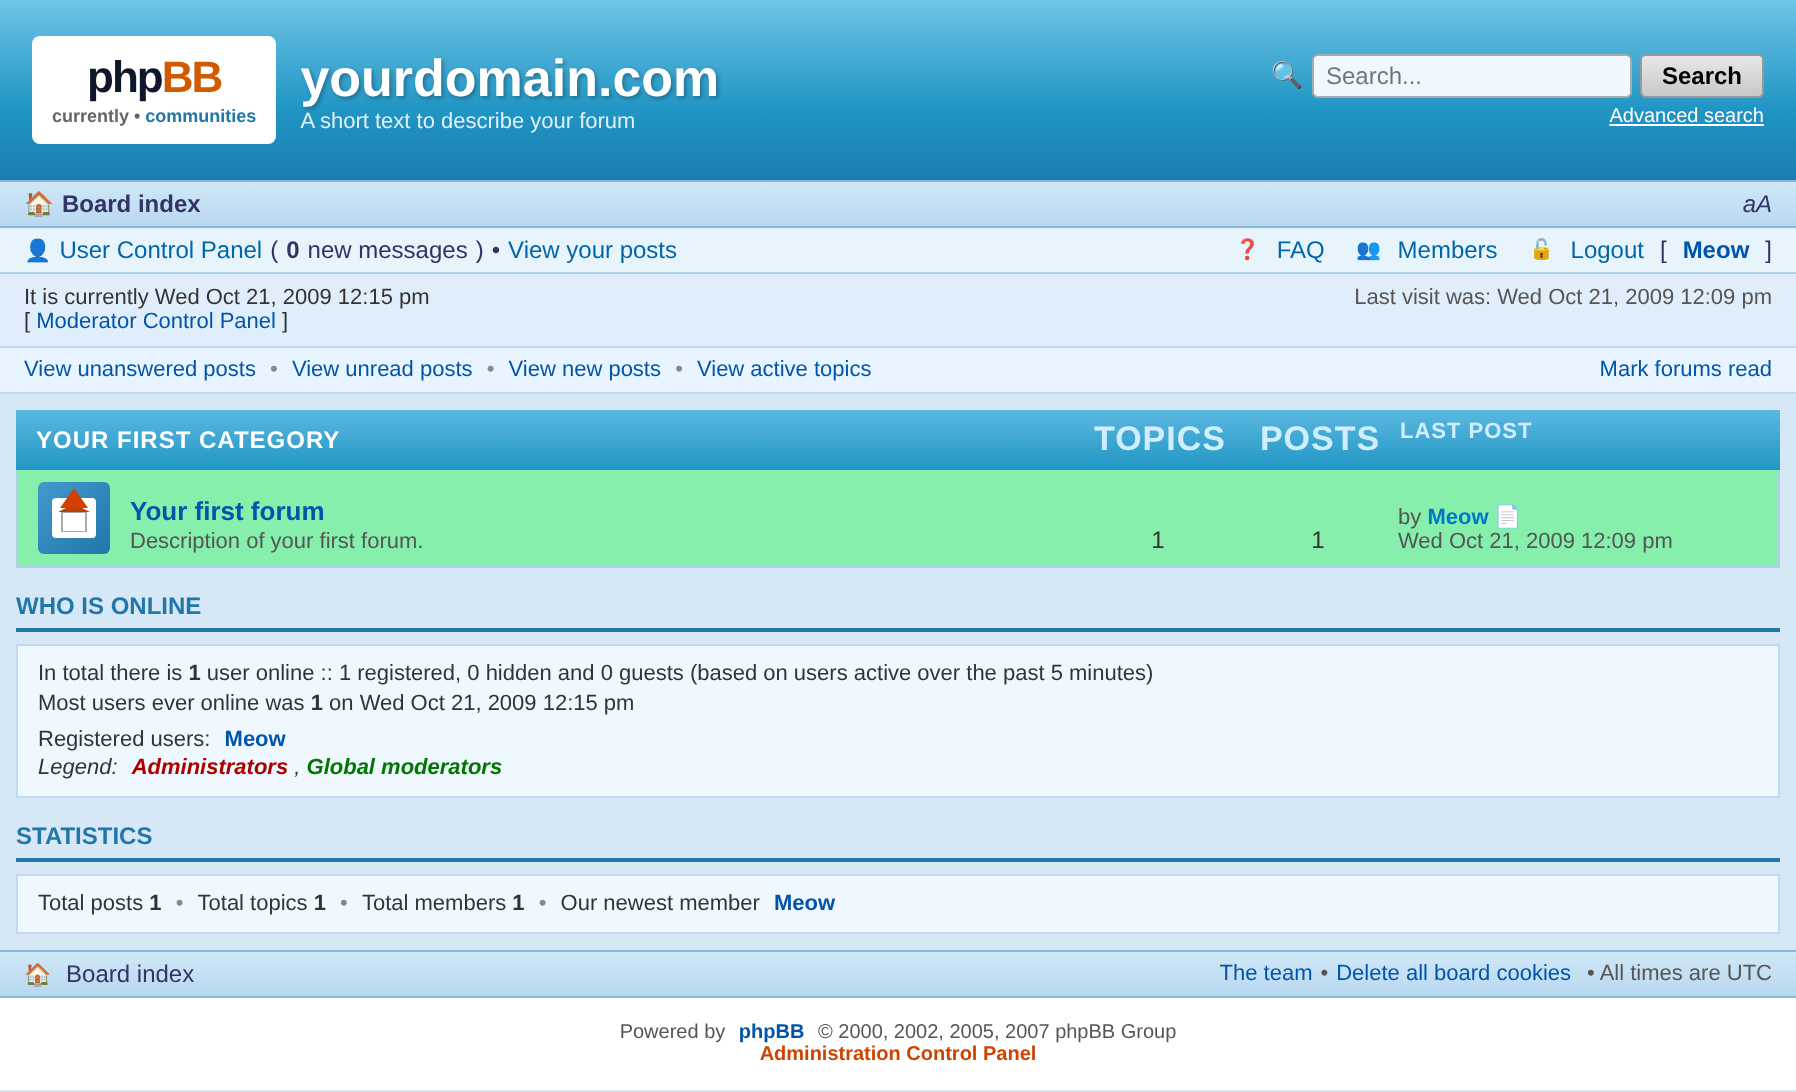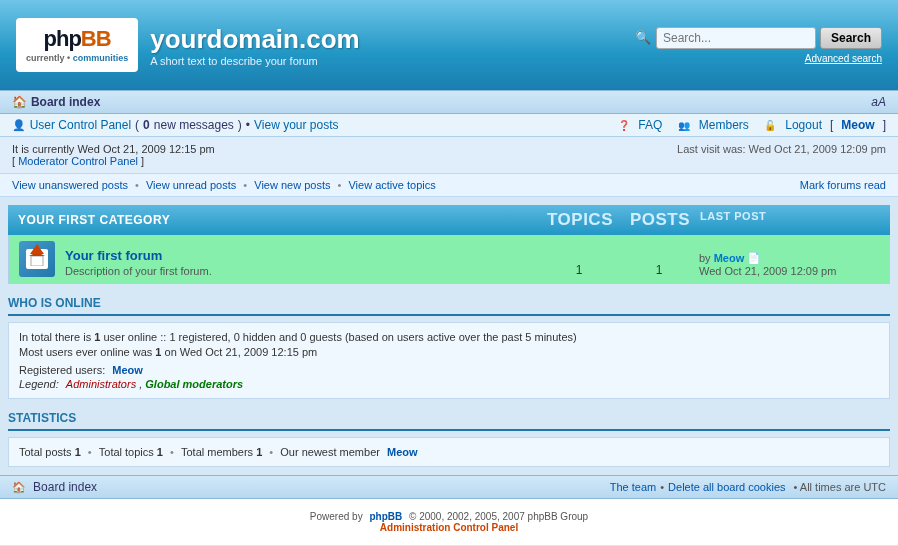--- a/index.html
+++ b/index.html
@@ -365,21 +365,21 @@
       <span>Most users ever online was</span>
       <strong>1</strong>
       <span>on Wed Oct 21, 2009 12:15 pm</span>
     </p>
     <p style="margin-top:6px;">
       <span>Registered users:</span>
       <a class="user-link" style="color:#0055aa;font-weight:bold;margin-left:4px;">Meow</a>
     </p>
     <p style="margin-top:2px;font-style:italic;">
       <span>Legend:</span>
-      <a class="admin-link" style="color:#aa0000;font-weight:normal;margin-left:4px;">Administrators</a>
+      <a class="admin-link" style="color:#aa0000;font-weight:bold;margin-left:4px;">Administrators</a>
       <span>, </span>
       <a class="mod-link" style="color:#007700;font-weight:bold;">Global moderators</a>
     </p>
   </div>
 </div>
 
 <div id="stats">
   <div id="stats-header">STATISTICS</div>
   <div id="stats-body">
     <span>Total posts</span>

